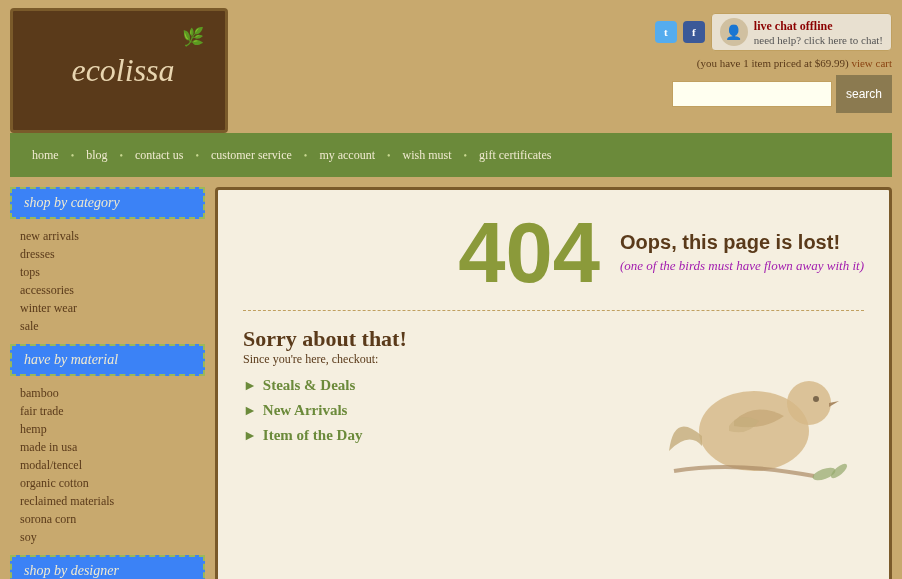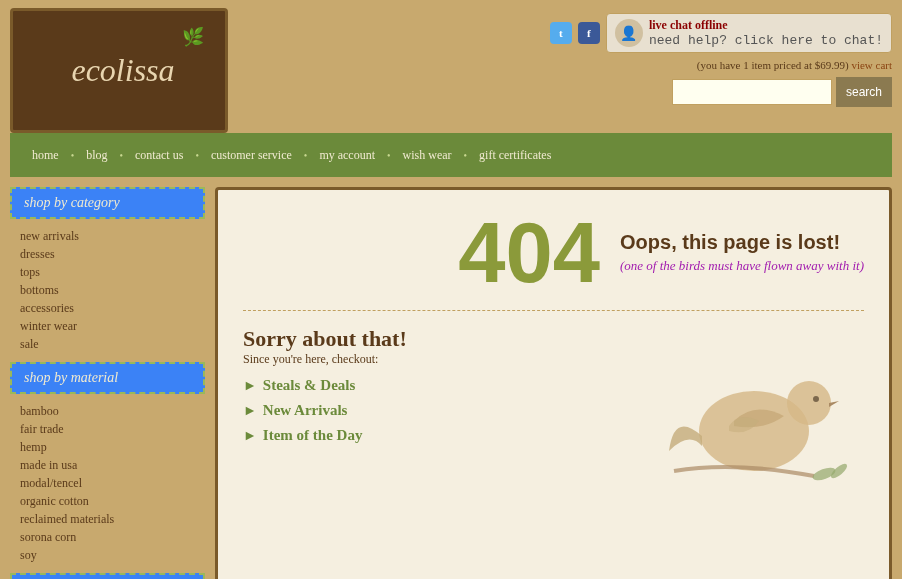--- a/index.html
+++ b/index.html
@@ -103,23 +103,22 @@
       font-size: 14px;
     }
 
     .chat-title {
       font-weight: bold;
       color: #8b0000;
       font-size: 12px;
     }
 
     .chat-sub {
-      font-size: 13px;
+      font-size: 11px;
       color: #555;
-      font-family: Liberation Mono, monospace;
     }
 
     #cart-info {
       font-size: 11px;
       color: #5a3a1a;
     }
 
     #cart-info a {
       color: #8b4513;
       text-decoration: none;
@@ -140,21 +139,21 @@
       background: #fffff0;
     }
 
     #search-button {
       background-color: #8b7a50;
       color: white;
       border: none;
       padding: 4px 10px;
       font-size: 12px;
       cursor: pointer;
-      height: 30px;
+      height: 38px;
     }
 
     
     #nav-bar {
       background-color: #6b8a3a;
       padding: 0 10px;
       display: flex;
       align-items: center;
       height: 44px;
       margin: 0 10px;
@@ -354,40 +353,39 @@
   <a class="nav-item">home</a>
   <span class="nav-separator">•</span>
   <a class="nav-item">blog</a>
   <span class="nav-separator">•</span>
   <a class="nav-item">contact us</a>
   <span class="nav-separator">•</span>
   <a class="nav-item">customer service</a>
   <span class="nav-separator">•</span>
   <a class="nav-item">my account</a>
   <span class="nav-separator">•</span>
-  <a class="nav-item">wish wear</a>
+  <a class="nav-item">wish must</a>
   <span class="nav-separator">•</span>
   <a class="nav-item">gift certificates</a>
 </div>
 
 <div id="main-layout">
 
   <div id="sidebar">
     <div class="sidebar-section-title">shop by category</div>
     <div class="sidebar-links">
       <a class="sidebar-link">new arrivals</a>
       <a class="sidebar-link">dresses</a>
       <a class="sidebar-link">tops</a>
-      <a class="sidebar-link">bottoms</a>
       <a class="sidebar-link">accessories</a>
       <a class="sidebar-link">winter wear</a>
       <a class="sidebar-link">sale</a>
     </div>
 
-    <div class="sidebar-section-title">shop by material</div>
+    <div class="sidebar-section-title">have by material</div>
     <div class="sidebar-links">
       <a class="sidebar-link">bamboo</a>
       <a class="sidebar-link">fair trade</a>
       <a class="sidebar-link">hemp</a>
       <a class="sidebar-link">made in usa</a>
       <a class="sidebar-link">modal/tencel</a>
       <a class="sidebar-link">organic cotton</a>
       <a class="sidebar-link">reclaimed materials</a>
       <a class="sidebar-link">sorona corn</a>
       <a class="sidebar-link">soy</a>

